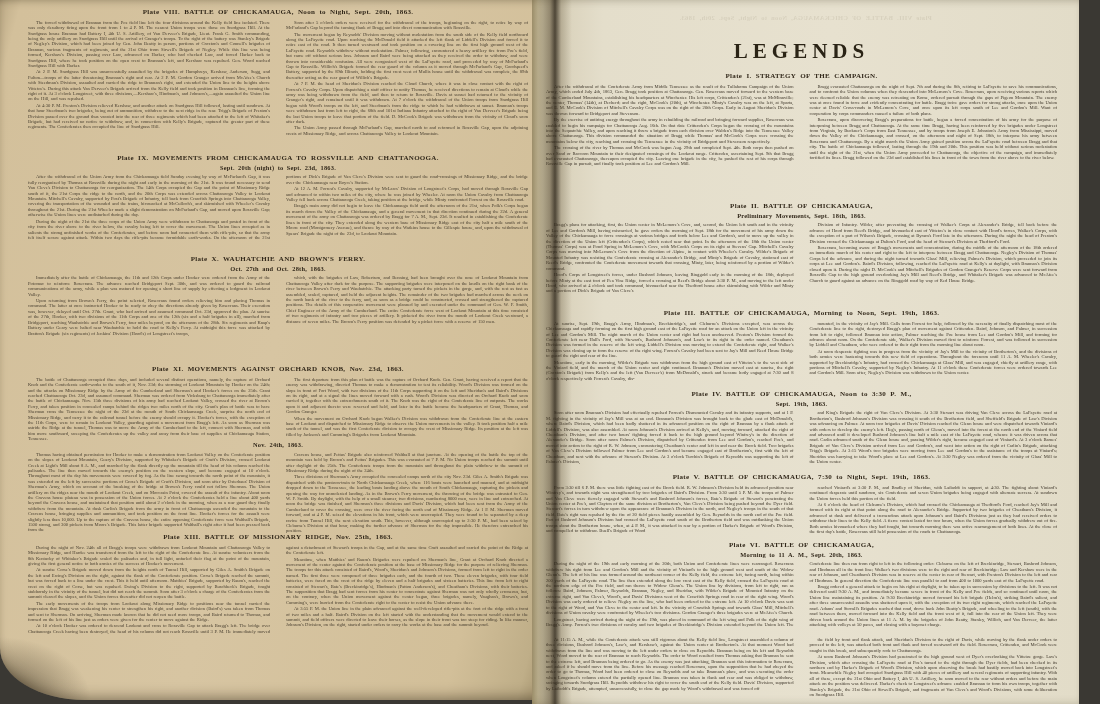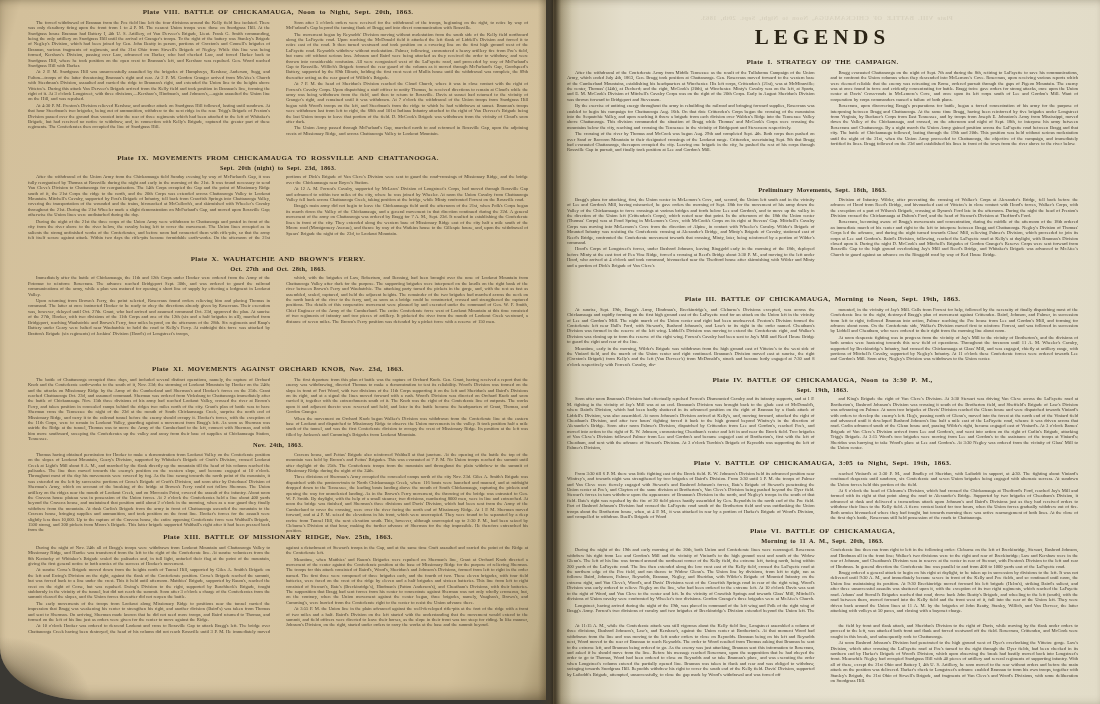--- a/index.html
+++ b/index.html
@@ -12,25 +12,25 @@
   .page-left{
     left:0;width:546px;height:700px;
     background:
       radial-gradient(130px 90px at 0% 100%, rgba(38,30,16,.60), rgba(0,0,0,0) 70%),
       linear-gradient(105deg,#bdab87 0%,#d3c09b 3%,#d7c5a2 50%,#d2bf99 86%,#bfae88 96%,#a18f6a 100%);
     border-bottom-left-radius:85px 52px;
     box-shadow:inset 0 5px 9px -5px rgba(60,48,26,.45), inset 0 -10px 14px -8px rgba(40,30,15,.5);
     padding:8px 18px 0 28px;
   }
   .page-right{
-    left:553px;width:547px;height:704px;
+    left:532px;width:547px;height:704px;
     background:
       linear-gradient(90deg,#a2946f 0%,#c6bc9f 2%,#d9d1ba 5%,#e4decb 13%,#e7e1cf 55%,#e2dcc8 100%);
     box-shadow:inset 0 5px 9px -5px rgba(70,58,34,.35), inset 0 -6px 10px -7px rgba(70,58,34,.30);
-    padding:0 22px 0 14px;
+    padding:14px 22px 0 14px;
   }
   .gutter{
     position:absolute;top:0;left:538px;width:34px;height:704px;z-index:3;pointer-events:none;
     background:linear-gradient(90deg, rgba(90,75,50,0) 0%, rgba(74,61,38,.45) 35%, rgba(40,32,20,.78) 50%, rgba(99,86,60,.30) 68%, rgba(0,0,0,0) 100%);
   }
   .sec{overflow:hidden;box-sizing:border-box;}
   .shead{text-align:center;font-weight:bold;color:#33291b;
     font-size:7px;line-height:1.25;letter-spacing:.3px;word-spacing:2.2px;margin:0 0 3px;}
   .shead2{text-align:center;font-weight:bold;color:#33291b;
     font-size:6.4px;line-height:1.2;letter-spacing:.2px;word-spacing:1.6px;margin:-2px 0 3px;}
@@ -129,20 +129,21 @@
       <div class="shead">Plate I.   STRATEGY OF THE CAMPAIGN.</div>
       <div class="sbody">
           <p>After the withdrawal of the Confederate Army from Middle Tennessee as the result of the Tullahoma Campaign of the Union Army, which ended July 4th, 1863, Gen. Bragg took position at Chattanooga. Gen. Rosecrans moved forward to the western base of the Cumberland Mountains, establishing his headquarters at Winchester. His left corps, Crittenden's (21st), was at McMinnville; the center, Thomas' (14th), at Decherd; and the right, McCook's (20th), at Winchester. Minty's Cavalry was on the left, at Sparta, and E. M. McCook's Division of Mitchell's Cavalry Corps was on the right of the 20th Corps. Early in August Sheridan's Division was thrown forward to Bridgeport and Stevenson.</p>
           <p>By the exercise of untiring energy throughout the army in rebuilding the railroad and bringing forward supplies, Rosecrans was enabled to begin his campaign for Chattanooga Aug. 16th. On that date Crittenden's Corps began the crossing of the mountains into the Sequatchie Valley, and upon reaching it threw a brigade from each division over Walden's Ridge into the Tennessee Valley above Chattanooga. This division commanded the situation of Bragg while Thomas' and McCook's Corps were crossing the mountains below the city, reaching and crossing the Tennessee in the vicinity of Bridgeport and Stevenson respectively.</p>
           <p>The crossing of the river by Thomas and McCook was begun Aug. 29th and completed Sept. 4th. Both corps then pushed on over Sand or Raccoon Mountain to their designated crossings of the Lookout range. Crittenden, ascertaining Sept. 9th that Bragg had evacuated Chattanooga, thereupon occupied the city. Leaving one brigade in the city, he pushed the rest of his corps through Rossville Gap in pursuit, and finally took position at Lee and Gordon's Mill.</p>
           <p>Bragg evacuated Chattanooga on the night of Sept. 7th and during the 8th, retiring to LaFayette to save his communications, and to confront the Union columns when they descended into McLemore's Cove. Rosecrans, upon receiving various reports which were deemed reliable that the enemy was retreating on Rome, ordered pursuit through the gaps of Pigeon Mountain. The enemy was at once found in force and evidently concentrating for battle. Bragg twice gave orders for strong attacks, once upon the Union center at Davis' Cross-roads in McLemore's Cove, and once upon its left corps south of Lee and Gordon's Mill. Want of cooperation by corps commanders caused a failure of both plans.</p>
           <p>Rosecrans, upon discovering Bragg's preparations for battle, began a forced concentration of his army for the purpose of interposing between Bragg and Chattanooga. At the same time Bragg, having been reinforced by five brigades under Longstreet from Virginia, by Buckner's Corps from East Tennessee, and by troops from Joseph E. Johnston's Army from Mississippi, moved down the Valley of the Chickamauga, and crossed, on the afternoon and night of Sept. 18th, to interpose his army between Rosecrans and Chattanooga. By a night march the Union Army gained position across the LaFayette road between Bragg and that city. The battle of Chickamauga followed, lasting through the 19th and 20th. This position was held without serious molestation until the night of the 21st, when the Union Army proceeded to Chattanooga, the objective of the campaign, and immediately fortified its lines. Bragg followed on the 23d and established his lines in front of the town from the river above to the river below.</p>
         </div>
     </div>
     <div class="sec rs2">
+      <div class="shead">Plate II.   BATTLE OF CHICKAMAUGA,</div>
       <div class="shead2">Preliminary Movements, Sept. 18th, 1863.</div>
       <div class="sbody">
           <p>Bragg's plans for attacking, first, the Union center in McLemore's Cove, and, second, the Union left south and in the vicinity of Lee and Gordon's Mill, having miscarried, he gave orders the morning of Sept. 18th for the movement of his army down the Valley of the Chickamauga to force crossings at various bridges and fords below Lee and Gordon's, and to move up the valley in the direction of the Union left (Crittenden's Corps), which rested near that point. In the afternoon of the 18th the Union center (Thomas' Corps) was at Pond Spring in McLemore's Cove, with McCook's Corps on its right at Stevens' Gap. Mitchell's Cavalry Corps was moving into McLemore's Cove from the direction of Alpine, in contact with Wheeler's Cavalry. Wilder's Brigade of Mounted Infantry was resisting the Confederate crossing at Alexander's Bridge, and Minty's Brigade of Cavalry, stationed east of Reed's Bridge, confronted the Confederate movement towards that crossing, Minty, later, being reinforced by a portion of Wilder's command.</p>
           <p>Hood's Corps of Longstreet's forces, under Bushrod Johnson, leaving Ringgold early in the morning of the 18th, deployed before Minty at the east foot of Pea Vine Ridge, forced a crossing at Reed's Bridge about 3:30 P. M., and moving to the left under Hood, who arrived at 4 o'clock and took command, bivouacked near the Thedford house after skirmishing with Wilder and Minty and a portion of Dick's Brigade of Van Cleve's</p>
           <p>Division of Infantry. Wilder, after preventing the crossing of Walker's Corps at Alexander's Bridge, fell back before the advance of Hood from Reed's Bridge, and bivouacked east of Vittetoe's in close contact with Hood's forces, Walker's Corps, with the exception of a part of Wilson's Brigade, crossing at Byram's Ford late in the afternoon. During the night the head of Preston's Division crossed the Chickamauga at Dalton's Ford, and the head of Stewart's Division at Thedford's Ford.</p>
           <p>Rosecrans, becoming aware of Bragg's movements and concentration, during the middle of the afternoon of the 18th ordered an immediate march of his center and right to the left to interpose between Bragg and Chattanooga. Negley's Division of Thomas' Corps led the advance, and during the night turned towards Glass' Mill, relieving Palmer's Division, which proceeded to join its corps at Lee and Gordon's. Baird's Division, following, reached the LaFayette road at Kelly's at daylight, with Brannan's Division closed upon it. During the night D. McCook's and Mitchell's Brigades of Gordon Granger's Reserve Corps were sent forward from Rossville Gap to the high ground overlooking Jay's Mill and Reed's Bridge, and Whitaker's Brigade was advanced to McAfee's Church to guard against an advance on the Ringgold road by way of Red House Bridge.</p>
         </div>
     </div>
     <div class="sec rs3">
       <div class="shead">Plate III.   BATTLE OF CHICKAMAUGA, Morning to Noon, Sept. 19th, 1863.</div>
@@ -155,21 +156,21 @@
     </div>
     <div class="sec rs4">
       <div class="shead">Plate IV.   BATTLE OF CHICKAMAUGA, Noon to 3:30 P. M.,</div>
       <div class="shead2">Sept. 19th, 1863.</div>
       <div class="sbody">
           <p>Soon after noon Brannan's Division had effectually repulsed Forrest's Dismounted Cavalry and its infantry supports, and at 1 P. M. fighting in the vicinity of Jay's Mill was at an end. Brannan's Division was brought back to the glade east of McDonald's, where Baird's Division, which had been badly shattered in its advanced position on the right of Brannan by a flank attack of Liddell's Division, was also assembled. At noon Johnson's Division arrived at Kelly's, and, moving forward, attacked the right of Cheatham's Division, and after two hours' fighting forced it back to the high ground beyond Winfrey's in the direction of Alexander's Bridge. Soon after noon Palmer's Division, dispatched by Crittenden from Lee and Gordon's, reached Poe's, and moved into action to the right of R. W. Johnson, encountering Cheatham's center and left in and near the Brock field. Two brigades of Van Cleve's Division followed Palmer from Lee and Gordon's and became engaged east of Brotherton's, first with the left of Cheatham, and next with the advance of Stewart's Division. At 3 o'clock Turchin's Brigade of Reynolds was supporting the left of Palmer's Division,</p>
           <p>and King's Brigade the right of Van Cleve's Division. At 3:30 Stewart was driving Van Cleve across the LaFayette road at Brotherton's, Bushrod Johnson's Division was crossing it south of the Brotherton field, and Sheffield's Brigade of Law's Division was advancing on Palmer. At noon two brigades of Davis' Division reached the Glenn house and were dispatched towards Viniard's with orders to develop the enemy's left. Heg's, passing north of Glenn's, moved into the forest at the north end of the Viniard field and advanced until it developed Bushrod Johnson's line half a mile east of the LaFayette road, whence it was driven across that road. Carlin advanced south of the Glenn house and, passing Wilder's right, became engaged east of Viniard's. At 3 o'clock Barnes' Brigade of Van Cleve's Division arrived from Lee and Gordon's, and went into action on the right of Carlin's Brigade, attacking Trigg's Brigade. At 3:15 Wood's two brigades were moving from Lee and Gordon's to the assistance of the troops at Viniard's; Sheridan was hurrying to take Wood's place at Lee and Gordon's. At 3:30 Negley was ordered from the vicinity of Glass' Mill to the Union center.</p>
         </div>
     </div>
     <div class="sec rs5">
-      <div class="shead">Plate V.   BATTLE OF CHICKAMAUGA, 3:05 to Night, Sept. 19th, 1863.</div>
+      <div class="shead">Plate V.   BATTLE OF CHICKAMAUGA, 7:30 to Night, Sept. 19th, 1863.</div>
       <div class="sbody">
           <p>From 3:30 till 6 P. M. there was little fighting east of the Brock field. R. W. Johnson's Division held its advanced position near Winfrey's, and towards night was strengthened by two brigades of Baird's Division. From 3:30 until 5 P. M. the troops of Palmer and Van Cleve were fiercely engaged with Stewart's and Bushrod Johnson's forces, Bate's Brigade of Stewart's penetrating the Union center at Poe's, and Clayton of the same division at Brotherton's, Van Cleve's Division being pushed beyond the Dyer field. Stewart's forces in turn withdrew upon the appearance of Brannan's Division in the north, and Negley's troops in the south of that field. Bate's right was repulsed by the fire of 20 field pieces hastily assembled by Gen. Reynolds in the north end of the Poe field. Part of Bushrod Johnson's Division had crossed the LaFayette road south of the Brotherton field and was outflanking the Union troops about the Brotherton house, when, at 4 P. M., it was attacked in rear by a portion of Harker's Brigade of Wood's Division, and compelled to withdraw. Buell's Brigade of Wood</p>
           <p>reached Viniard's at 3:30 P. M., and Bradley of Sheridan, with Laiboldt in support, at 4:30. The fighting about Viniard's continued desperate until sundown, six Confederate and seven Union brigades being engaged with alternate success. At sundown the Union forces held this portion of the field.</p>
           <p>At 6 o'clock the head of Cleburne's Division, which had crossed the Chickamauga at Thedford's Ford, reached Jay's Mill and formed with its right at that point along the road to Alexander's Bridge. Supported by two brigades of Cheatham's Division, it advanced at dusk and delivered a tremendous attack upon Johnson's and Baird's Divisions just as they had received orders to withdraw their lines to the Kelly field. A fierce contest lasted for two hours, when the Union forces gradually withdrew out of fire. Both armies bivouacked where they had fought, but towards morning there was active rearrangement of both lines. At the close of the first day's battle, Rosecrans still held possession of the roads to Chattanooga.</p>
         </div>
     </div>
     <div class="sec rs6">
       <div class="shead">Plate VI.   BATTLE OF CHICKAMAUGA,</div>
       <div class="shead2">Morning to 11 A. M., Sept. 20th, 1863.</div>
       <div class="sbody">

